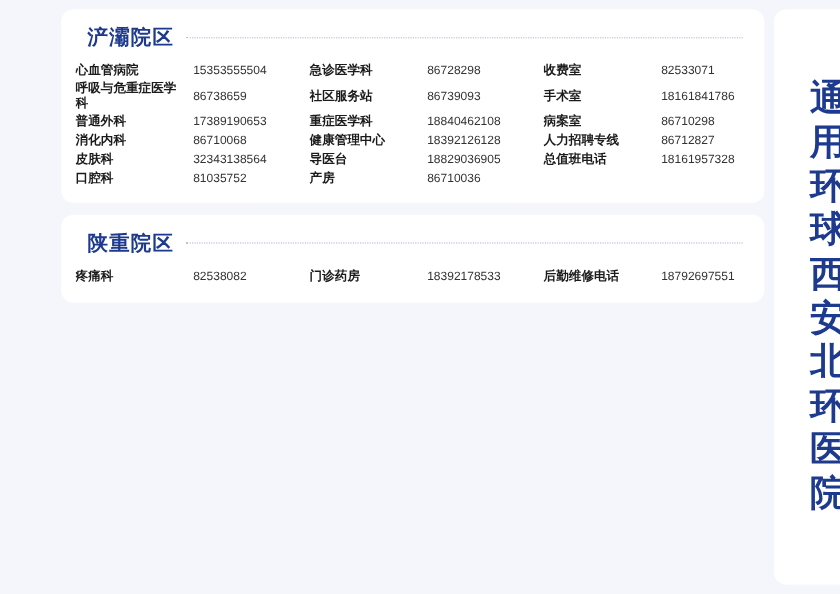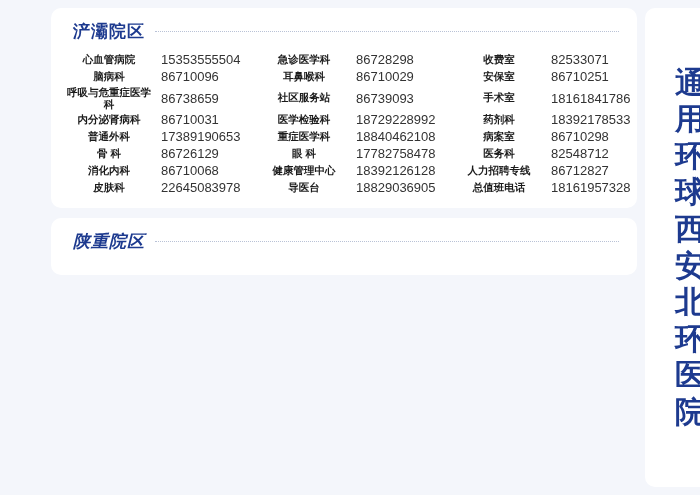--- a/index.html
+++ b/index.html
@@ -62,24 +62,23 @@
   table.dir td {
     padding: 1px 0;
     vertical-align: middle;
     white-space: nowrap;
     overflow: hidden;
   }
   .lbl {
     font-size: 10.5px;
     color: #1b1b1b;
     font-weight: bold;
-    text-align: center;
   }
   .num {
-    font-size: 13px;
+    font-size: 10px;
     color: #333333;
     text-align: left;
     padding-left: 6px !important;
   }
   
   .c-l { width: 92px; }
   .c-n { width: 103px; }
 
   .right-col {
     width: 90px;
@@ -93,21 +92,21 @@
     font-size: 30px;
     font-weight: bold;
     color: #1d3a8f;
     line-height: 1.22;
     text-align: center;
     letter-spacing: 0px;
   }
   .vertical-title span {
     display: block;
   }
-  .bottom-card { padding-bottom: 14px; font-style: italic; }
+  .bottom-card { padding-bottom: 14px; }
 </style>
 </head>
 <body>
 
 <div class="page">
 
   <div class="left-col">
 
     <div class="card">
       <div class="card-head">
@@ -126,94 +125,86 @@
         <tbody>
           <tr>
             <td class="lbl">心血管病院</td>
             <td class="num">15353555504</td>
             <td class="lbl">急诊医学科</td>
             <td class="num">86728298</td>
             <td class="lbl">收费室</td>
             <td class="num">82533071</td>
           </tr>
           <tr>
-            <td class="lbl">脑病科</td>
-            <td class="num">86710096</td>
-            <td class="lbl">耳鼻喉科</td>
-            <td class="num">86710029</td>
-            <td class="lbl">安保室</td>
-            <td class="num">86710251</td>
-          </tr>
-          <tr>
             <td class="lbl" style="white-space:normal; line-height:1.15;">呼吸与危重症医学科</td>
             <td class="num">86738659</td>
             <td class="lbl">社区服务站</td>
             <td class="num">86739093</td>
             <td class="lbl">手术室</td>
             <td class="num">18161841786</td>
           </tr>
           <tr>
-            <td class="lbl">内分泌肾病科</td>
-            <td class="num">86710031</td>
-            <td class="lbl">医学检验科</td>
-            <td class="num">18729228992</td>
-            <td class="lbl">药剂科</td>
-            <td class="num">18392178533</td>
-          </tr>
-          <tr>
             <td class="lbl">普通外科</td>
             <td class="num">17389190653</td>
             <td class="lbl">重症医学科</td>
             <td class="num">18840462108</td>
             <td class="lbl">病案室</td>
             <td class="num">86710298</td>
           </tr>
           <tr>
-            <td class="lbl">骨 科</td>
-            <td class="num">86726129</td>
-            <td class="lbl">眼 科</td>
-            <td class="num">17782758478</td>
-            <td class="lbl">医务科</td>
-            <td class="num">82548712</td>
-          </tr>
-          <tr>
             <td class="lbl">消化内科</td>
             <td class="num">86710068</td>
             <td class="lbl">健康管理中心</td>
             <td class="num">18392126128</td>
             <td class="lbl">人力招聘专线</td>
             <td class="num">86712827</td>
           </tr>
           <tr>
             <td class="lbl">皮肤科</td>
-            <td class="num">22645083978</td>
+            <td class="num">32343138564</td>
             <td class="lbl">导医台</td>
             <td class="num">18829036905</td>
             <td class="lbl">总值班电话</td>
             <td class="num">18161957328</td>
+          </tr>
+          <tr>
+            <td class="lbl">口腔科</td>
+            <td class="num">81035752</td>
+            <td class="lbl">产房</td>
+            <td class="num">86710036</td>
+            <td class="lbl"></td>
+            <td class="num"></td>
           </tr>
         </tbody>
       </table>
     </div>
 
     <div class="card bottom-card">
       <div class="card-head">
         <div class="card-title">陕重院区</div>
         <div class="dots"></div>
       </div>
       <table class="dir">
         <colgroup>
           <col class="c-l">
             <col class="c-n">
           <col class="c-l">
             <col class="c-n">
           <col class="c-l">
             <col class="c-n">
         </colgroup>
         <tbody>
+          <tr>
+            <td class="lbl">疼痛科</td>
+            <td class="num">82538082</td>
+            <td class="lbl">门诊药房</td>
+            <td class="num">18392178533</td>
+            <td class="lbl">后勤维修电话</td>
+            <td class="num">18792697551</td>
+          </tr>
         </tbody>
       </table>
     </div>
 
   </div>
 
   <div class="right-col">
     <div class="vertical-title">
       <span>通</span>
       <span>用</span>

